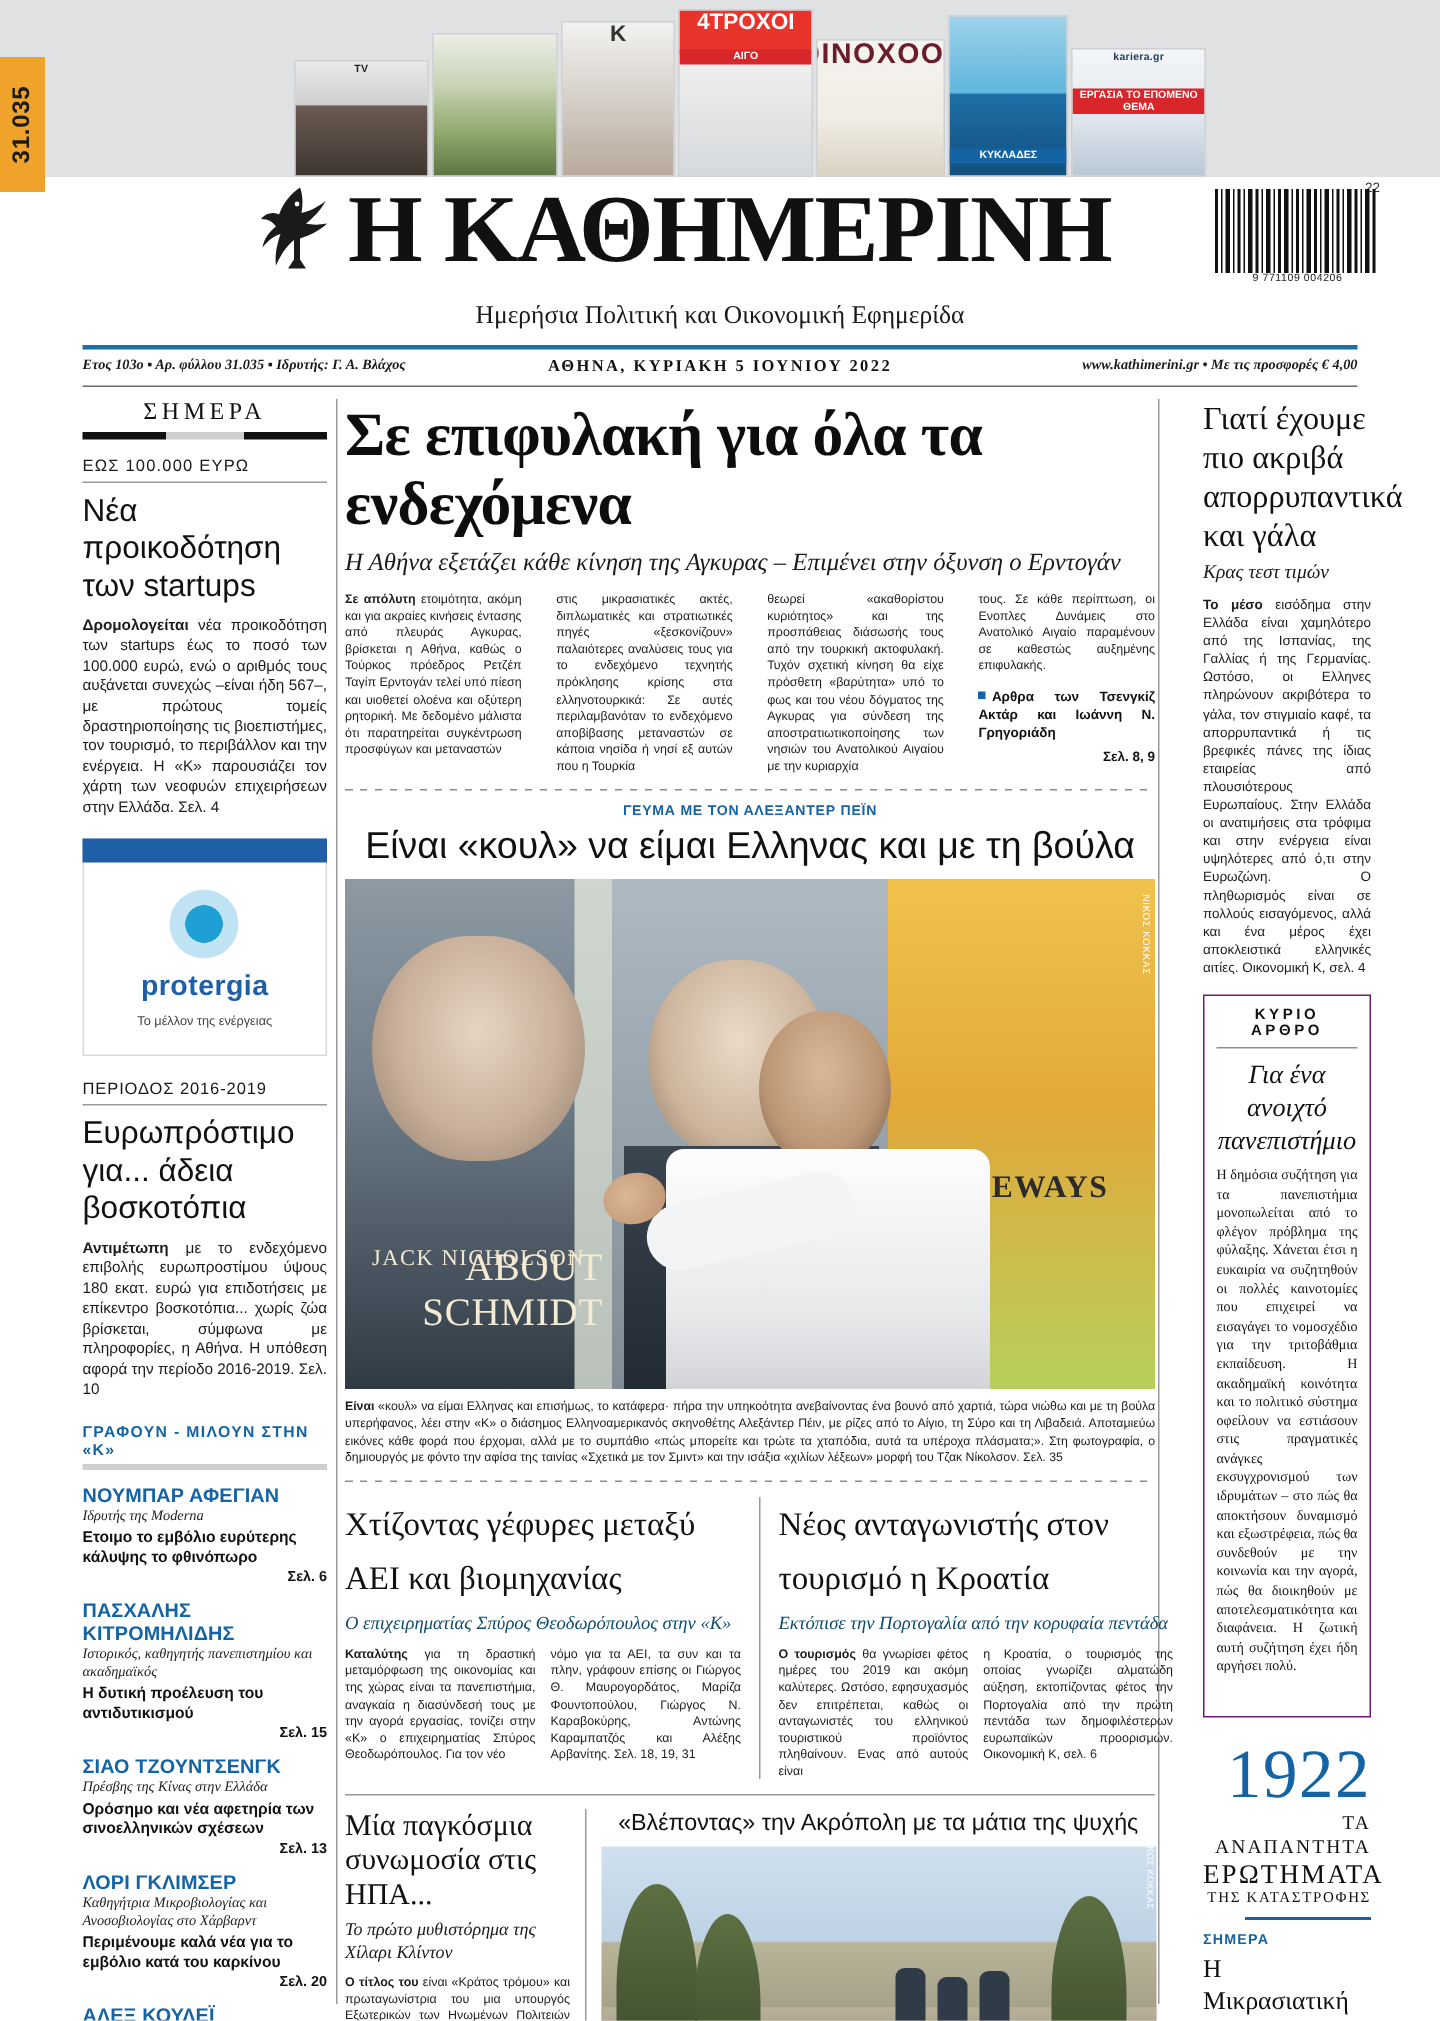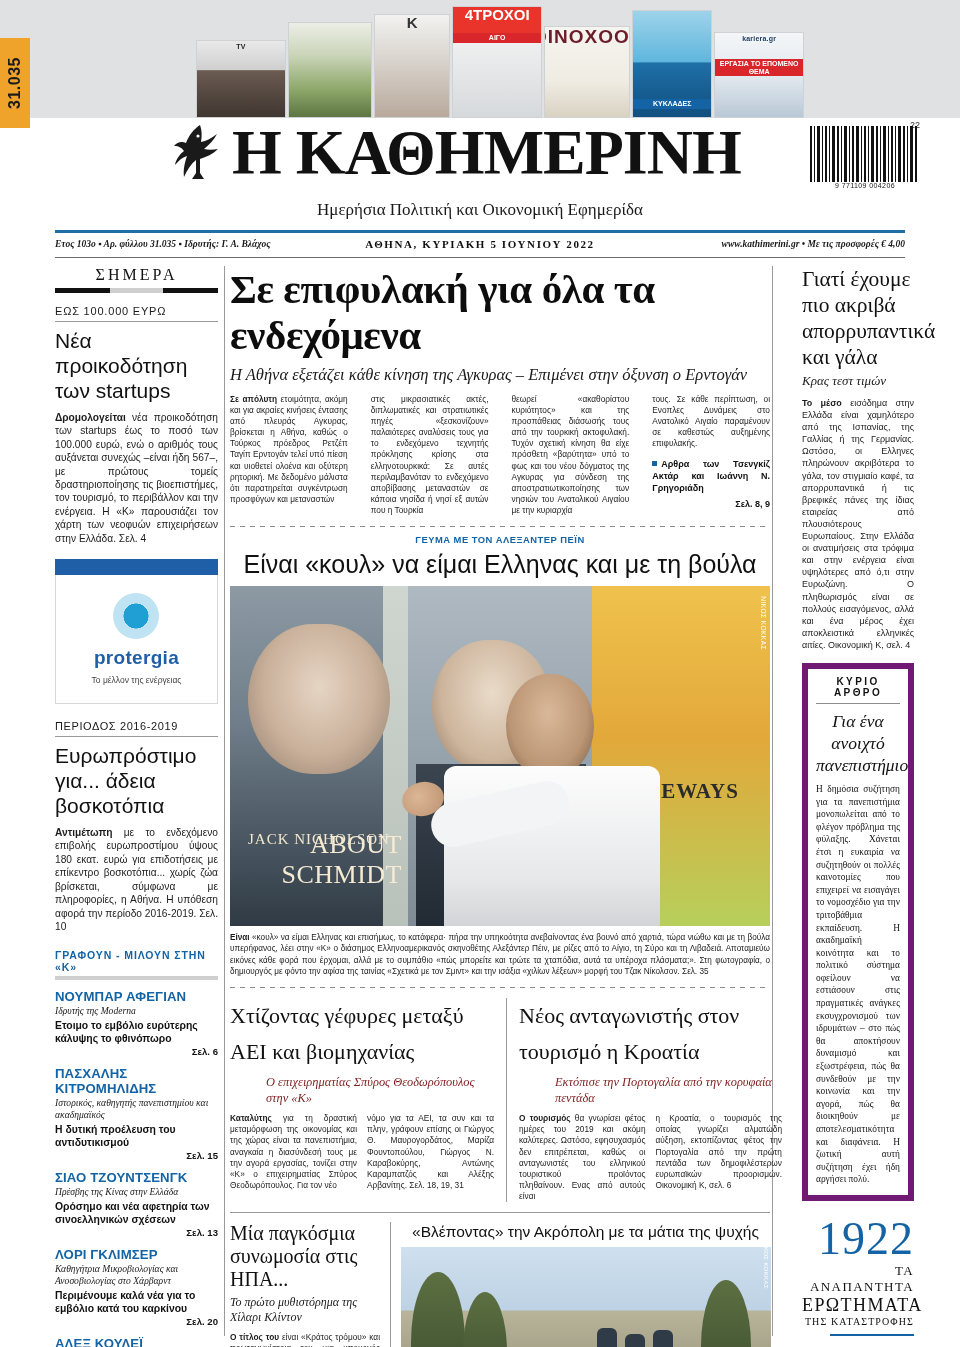--- a/index.html
+++ b/index.html
@@ -202,21 +202,21 @@
     font-size:6.5px; color:#fff; letter-spacing:.5px; }
 
   .feat-cap { margin-top:6px; font-size:8.2px; line-height:11.3px; color:#1c1c1c; text-align:justify; }
   .feat-cap b { font-weight:bold; }
 
   
   .mid-wrap { margin-top:10px; display:flex; gap:12px; }
   .mid-col { width:264px; }
   .mid-col.sep { border-left:1px solid #9a9a9a; padding-left:12px; width:276px; }
   .mid-title { font-family:"Liberation Serif", serif; font-size:22px; line-height:36px; color:#111; }
-  .mid-sub { font-family:"Liberation Serif", serif; font-style:italic; font-size:12.4px; line-height:16px; color:#7f1d1d; margin-top:4px;margin-left:36px; }
+  .mid-sub { font-family:"Liberation Serif", serif; font-style:italic; font-size:12.4px; line-height:16px; color:#0c4a6e; margin-top:4px; }
   .mid-body { margin-top:7px; display:flex; gap:10px; }
   .mid-body .mc { width:127px; font-size:8.3px; line-height:11.1px; text-align:justify; color:#1c1c1c; }
   .mid-body .mc b { font-weight:bold; }
 
   
   .bot-wrap { margin-top:10px; display:flex; gap:10px; border-top:1px solid #9a9a9a; padding-top:9px; }
   .bot-left { width:150px; }
   .bot-title { font-family:"Liberation Serif", serif; font-size:20px; line-height:23px; color:#111; }
   .bot-sub { font-family:"Liberation Serif", serif; font-style:italic; font-size:12px; line-height:15px; color:#1a1a1a; margin-top:4px; }
   .bot-body { margin-top:7px; font-size:8.3px; line-height:11.1px; text-align:justify; color:#1c1c1c; }
@@ -232,21 +232,21 @@
   .bp-fig { position:absolute; bottom:44px; width:20px; height:40px; background:#2f3b46; border-radius:6px 6px 2px 2px; }
   .bp-cred { position:absolute; right:2px; top:42px; transform:rotate(90deg); transform-origin:right top;
     font-size:6px; color:#fff; letter-spacing:.4px; }
 
   
   .r-title { font-family:"Liberation Serif", serif; font-size:21.5px; line-height:26px; color:#111; }
   .r-sub { font-family:"Liberation Serif", serif; font-style:italic; font-size:13px; color:#1a1a1a; margin-top:3px; }
   .r-body { margin-top:8px; font-size:9px; line-height:12.1px; text-align:justify; color:#1c1c1c; }
   .r-body b { font-weight:bold; }
 
-  .edit-box { margin-top:12px; border:6px solid #701a75; padding:7px 8px 9px; }
+  .edit-box { margin-top:12px; border:1px solid #701a75; padding:7px 8px 26px; }
   .edit-head { text-align:center; font-size:10px; font-weight:bold; letter-spacing:2.4px; color:#111; }
   .edit-rule { height:1px; background:#8d8d8d; margin:5px 0 6px; }
   .edit-title { font-family:"Liberation Serif", serif; font-style:italic; font-size:17.5px; line-height:22px; text-align:center; color:#111; }
   .edit-body { margin-top:7px; font-family:"Liberation Serif", serif; font-size:9.4px; line-height:12.6px; text-align:justify; color:#141414; }
 
   .y1922 { margin-top:14px; text-align:right; font-family:"Liberation Serif", serif;
     font-size:46px; line-height:48px; color:#1464a5; letter-spacing:1px; }
   .y-l1 { text-align:right; font-family:"Liberation Serif", serif; font-size:13px; letter-spacing:1.4px; color:#111; }
   .y-l2 { text-align:right; font-family:"Liberation Serif", serif; font-size:18px; letter-spacing:1.4px; color:#111; line-height:21px; }
   .y-l3 { text-align:right; font-family:"Liberation Serif", serif; font-size:10px; letter-spacing:1.1px; color:#111; }

